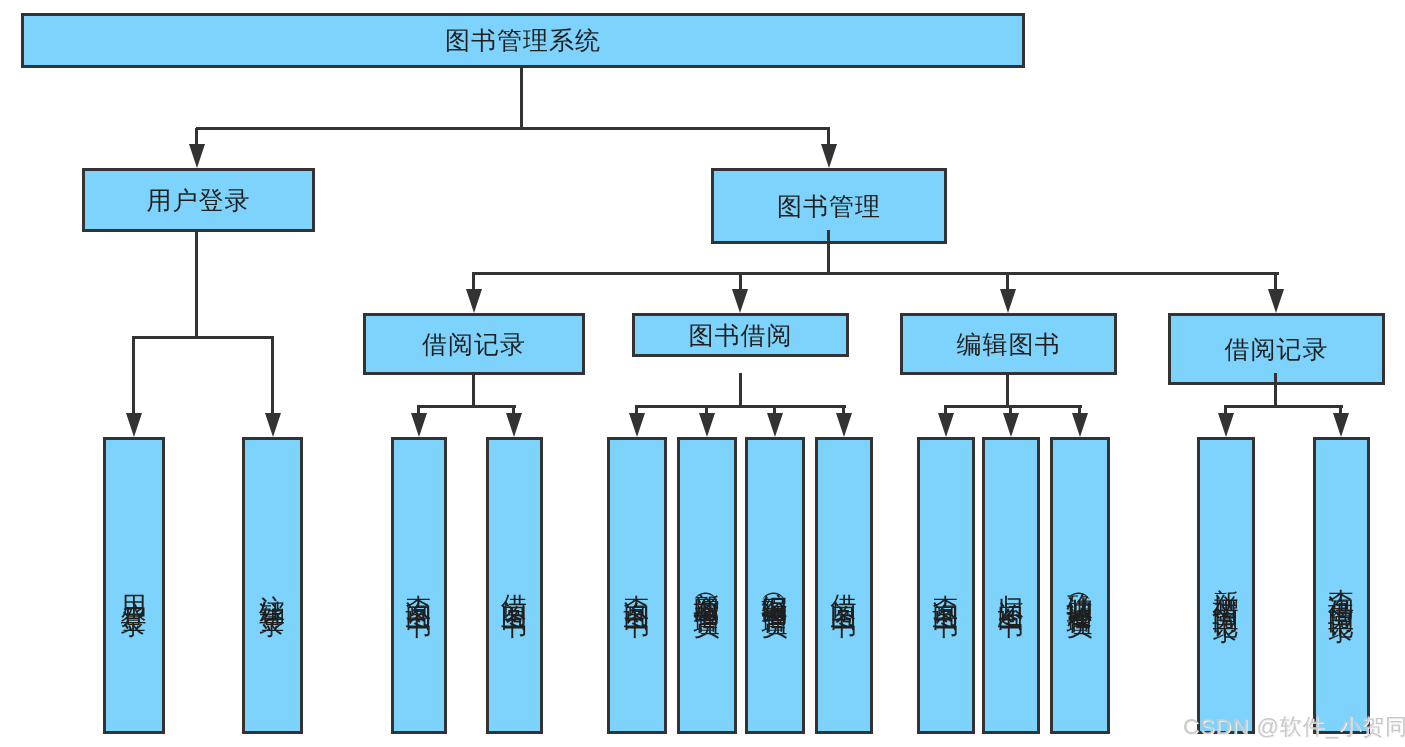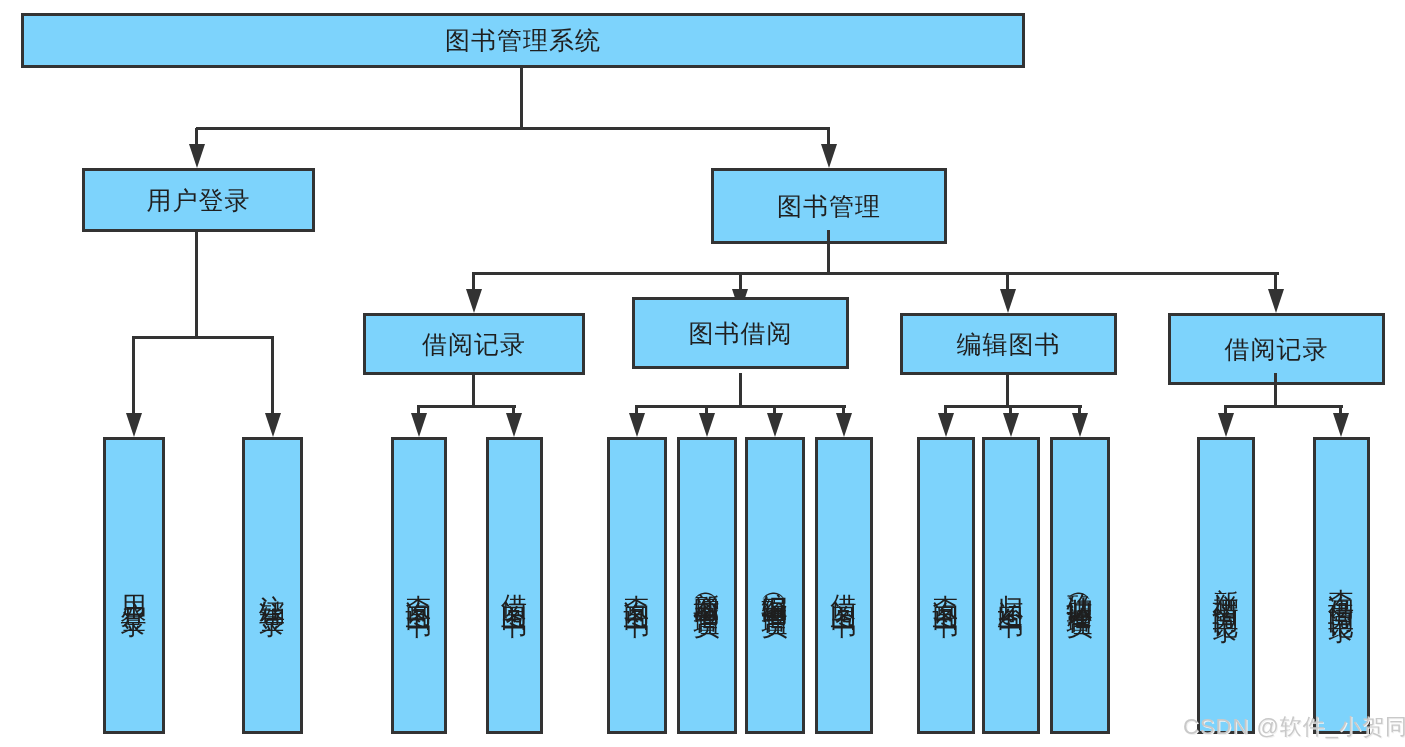--- a/index.html
+++ b/index.html
@@ -67,21 +67,21 @@
   <div class="vl" style="left:739px;top:273px;height:20px"></div>
   <div class="ah" style="left:732px;top:289px"></div>
   <div class="vl" style="left:1006px;top:273px;height:20px"></div>
   <div class="ah" style="left:1000px;top:289px"></div>
   <div class="vl" style="left:1274px;top:273px;height:20px"></div>
   <div class="ah" style="left:1268px;top:289px"></div>
 
   <div class="box" style="left:363px;top:313px;width:222px;height:62px">
     <span class="h-label">借阅记录</span>
   </div>
-  <div class="box" style="left:632px;top:297px;width:217px;height:72px">
+  <div class="box" style="left:632px;top:313px;width:217px;height:44px">
     <span class="h-label">图书借阅</span>
   </div>
   <div class="box" style="left:900px;top:313px;width:217px;height:62px">
     <span class="h-label">编辑图书</span>
   </div>
   <div class="box" style="left:1168px;top:313px;width:217px;height:72px">
     <span class="h-label">借阅记录</span>
   </div>
 
   <div class="vl" style="left:472px;top:373px;height:34px"></div>

